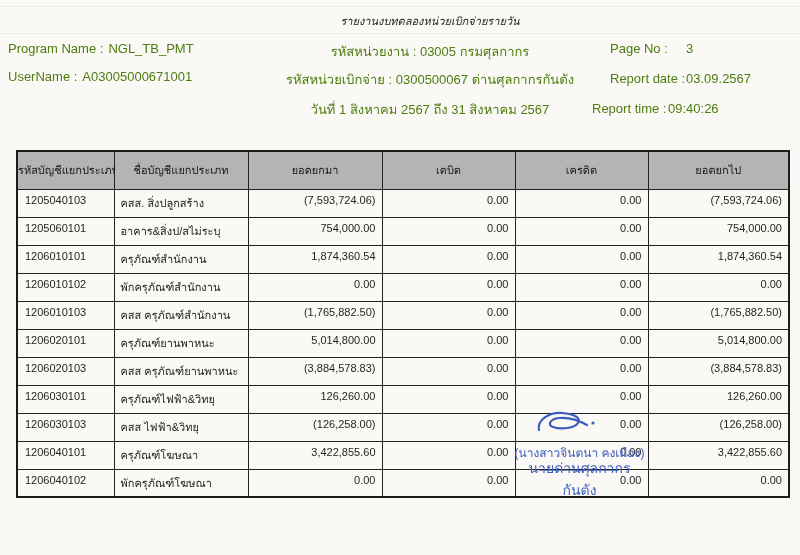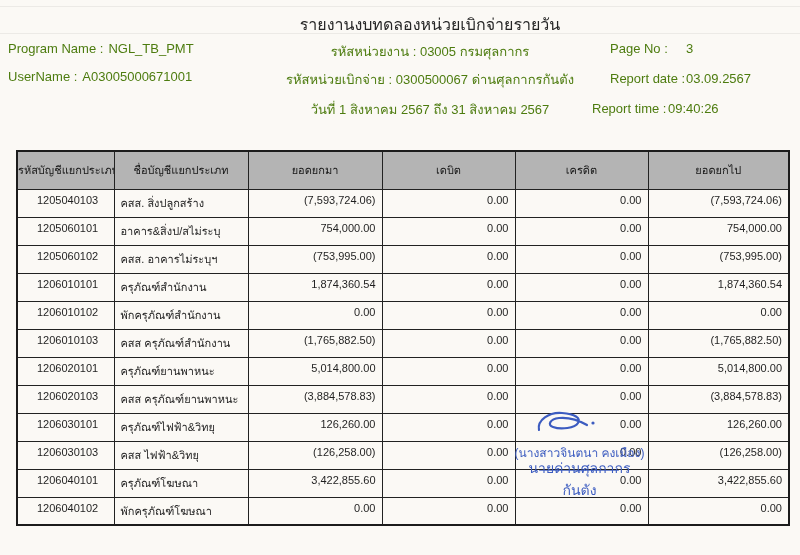--- a/index.html
+++ b/index.html
@@ -10,41 +10,41 @@
   }
   .paper {
     position:relative; width:800px; height:555px;
     background:#fbf9f5; color:#262626; overflow:hidden;
   }
   .scan-line { position:absolute; left:0; right:0; height:1px; background:#eceae6; }
 
   
   .hdr-abs { position:absolute; font-size:13px; color:#4d7c0f; white-space:nowrap; }
   .center-col { position:absolute; left:230px; width:400px; text-align:center; }
-  .title { font-size:16px; }
+  .title { font-size:11px;font-style:italic; }
   .label-gap { display:inline-block; margin-right:5px; }
   .rh-label { display:inline-block; width:76px; }
   .rh-value { display:inline-block; }
 
   
   table.tb {
     position:absolute; left:16px; top:150px; width:772px;
     border-collapse:collapse; table-layout:fixed;
     font-size:11px; color:#1f1f1f;
   }
   table.tb th, table.tb td {
     border:1.6px solid #222;
     overflow:hidden; white-space:nowrap;
   }
   table.tb th {
     height:38px; background:#b4b4b4; font-weight:normal;
     text-align:center; vertical-align:middle; color:#171717;
   }
   table.tb td { height:28px; vertical-align:top; padding-top:4px; }
-  td.c-code { padding-left:19px; text-align:left; }
+  td.c-code { padding-left:7px; text-align:left; }
   td.c-name { padding-left:6px; text-align:left; }
   td.c-num  { padding-right:6px; text-align:right; }
   table.tb { border:2px solid #1c1c1c; }
 
   
   .sig {
     position:absolute; left:513px; top:406px; width:133px; height:70px;
     text-align:center; pointer-events:none;
   }
   .sig-svg { position:absolute; left:22px; top:2px; }
@@ -112,28 +112,20 @@
     </tr>
         <tr>
       <td class="c-code">1205060101</td>
       <td class="c-name">อาคาร&amp;สิ่งป/สไม่ระบุ</td>
       <td class="c-num">754,000.00</td>
       <td class="c-num">0.00</td>
       <td class="c-num">0.00</td>
       <td class="c-num">754,000.00</td>
     </tr>
         <tr>
-      <td class="c-code">1205060102</td>
-      <td class="c-name">คสส. อาคารไม่ระบุฯ</td>
-      <td class="c-num">(753,995.00)</td>
-      <td class="c-num">0.00</td>
-      <td class="c-num">0.00</td>
-      <td class="c-num">(753,995.00)</td>
-    </tr>
-        <tr>
       <td class="c-code">1206010101</td>
       <td class="c-name">ครุภัณฑ์สำนักงาน</td>
       <td class="c-num">1,874,360.54</td>
       <td class="c-num">0.00</td>
       <td class="c-num">0.00</td>
       <td class="c-num">1,874,360.54</td>
     </tr>
         <tr>
       <td class="c-code">1206010102</td>
       <td class="c-name">พักครุภัณฑ์สำนักงาน</td>

